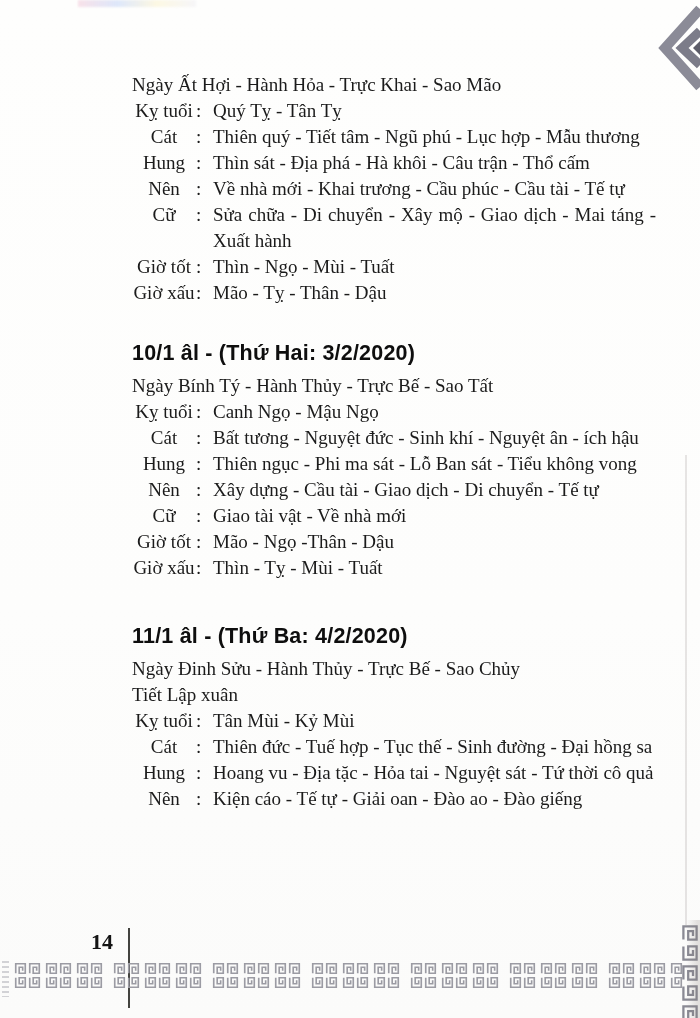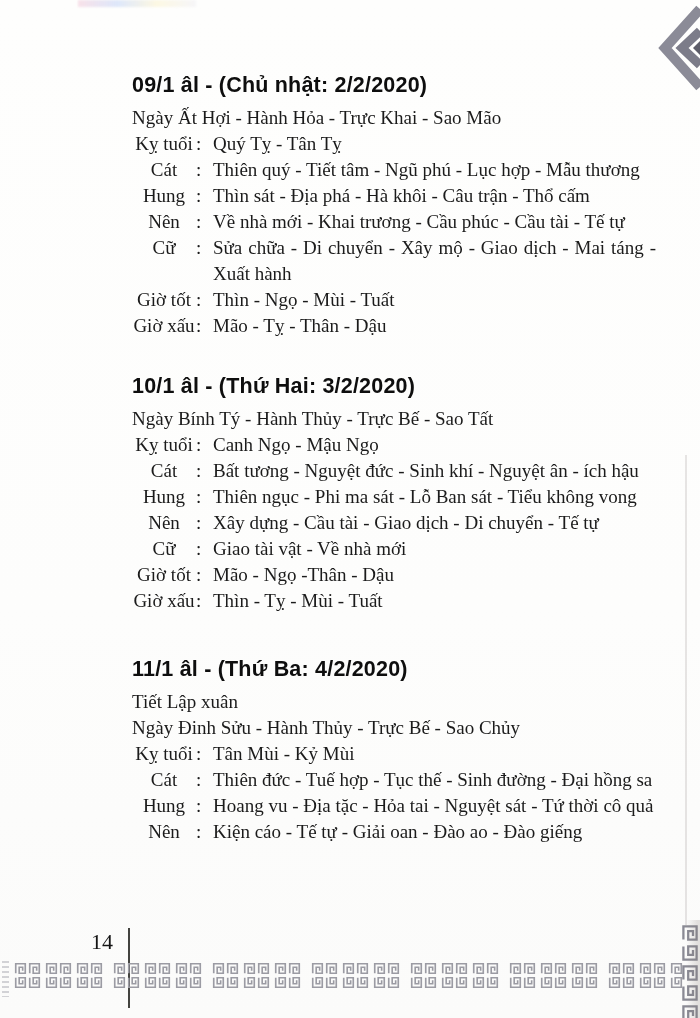--- a/index.html
+++ b/index.html
@@ -34,21 +34,21 @@
     letter-spacing:.2px; color:#0e0e0e; margin:0 0 6px 0;
   }
   .row { display:flex; font-size:19px; line-height:26px; }
   .row .lbl { flex:0 0 64px; white-space:nowrap;text-align:center; }
   .row .sep { flex:0 0 17px; }
   .row .txt { flex:1 1 auto; text-align:justify; }
   .row .txt.full { text-align:left; }
   
   .pagenum {
     position:absolute; left:86px; top:929px; width:32px;
-    font-weight:400; font-size:22px; text-align:center; color:#141414;
+    font-weight:700; font-size:22px; text-align:center; color:#141414;
     font-family:"Liberation Serif", serif;
   }
   .footer-rule { position:absolute; left:128px; top:928px; width:2px; height:80px; background:#43433f; }
   .meander { position:absolute; left:14px; top:962px; height:30px; display:flex; align-items:flex-start; }
   .mcol { display:flex; flex-direction:column; }
   .mcol svg { display:block; margin-bottom:1px; }
   .meander-v { position:absolute; right:1px; top:924px; display:flex; flex-direction:column; }
   .meander-v svg { display:block; margin-bottom:2px; }
   
   .edge-marks { position:absolute; left:2px; top:961px; width:7px; height:36px;
@@ -62,21 +62,20 @@
   <div class="streak"></div>
 
   <svg class="corner-orn" width="46" height="88" viewBox="0 0 46 88">
     <polyline points="46,5 11,44 46,83" fill="none" stroke="#8b8b97" stroke-width="10"></polyline>
     <polyline points="46,27 28,44 46,61" fill="none" stroke="#7c7c89" stroke-width="9"></polyline>
     <polygon points="39,44 46,37 46,51" fill="#5c5c68"></polygon>
   </svg>
 
   <main class="content">
       <section class="day">
-        <h2 class="heading">09/1 âl - (Chủ nhật: 2/2/2020)</h2>
         <div class="row">
           <span class="txt full">Ngày Ất Hợi - Hành Hỏa - Trực Khai - Sao Mão</span>
         </div>
         <div class="row">
           <span class="lbl">Kỵ tuổi</span>
           <span class="sep">:</span>
           <span class="txt">Quý Tỵ - Tân Tỵ</span>
         </div>
         <div class="row">
           <span class="lbl">Cát</span>
@@ -146,24 +145,24 @@
         </div>
         <div class="row">
           <span class="lbl">Giờ xấu</span>
           <span class="sep">:</span>
           <span class="txt">Thìn - Tỵ - Mùi - Tuất</span>
         </div>
       </section>
       <section class="day">
         <h2 class="heading">11/1 âl - (Thứ Ba: 4/2/2020)</h2>
         <div class="row">
+          <span class="txt full">Ngày Đinh Sửu - Hành Thủy - Trực Bế - Sao Chủy</span>
+        </div>
+        <div class="row">
           <span class="txt full">Tiết Lập xuân</span>
-        </div>
-        <div class="row">
-          <span class="txt full">Ngày Đinh Sửu - Hành Thủy - Trực Bế - Sao Chủy</span>
         </div>
         <div class="row">
           <span class="lbl">Kỵ tuổi</span>
           <span class="sep">:</span>
           <span class="txt">Tân Mùi - Kỷ Mùi</span>
         </div>
         <div class="row">
           <span class="lbl">Cát</span>
           <span class="sep">:</span>
           <span class="txt">Thiên đức - Tuế hợp - Tục thế - Sinh đường - Đại hồng sa</span>

